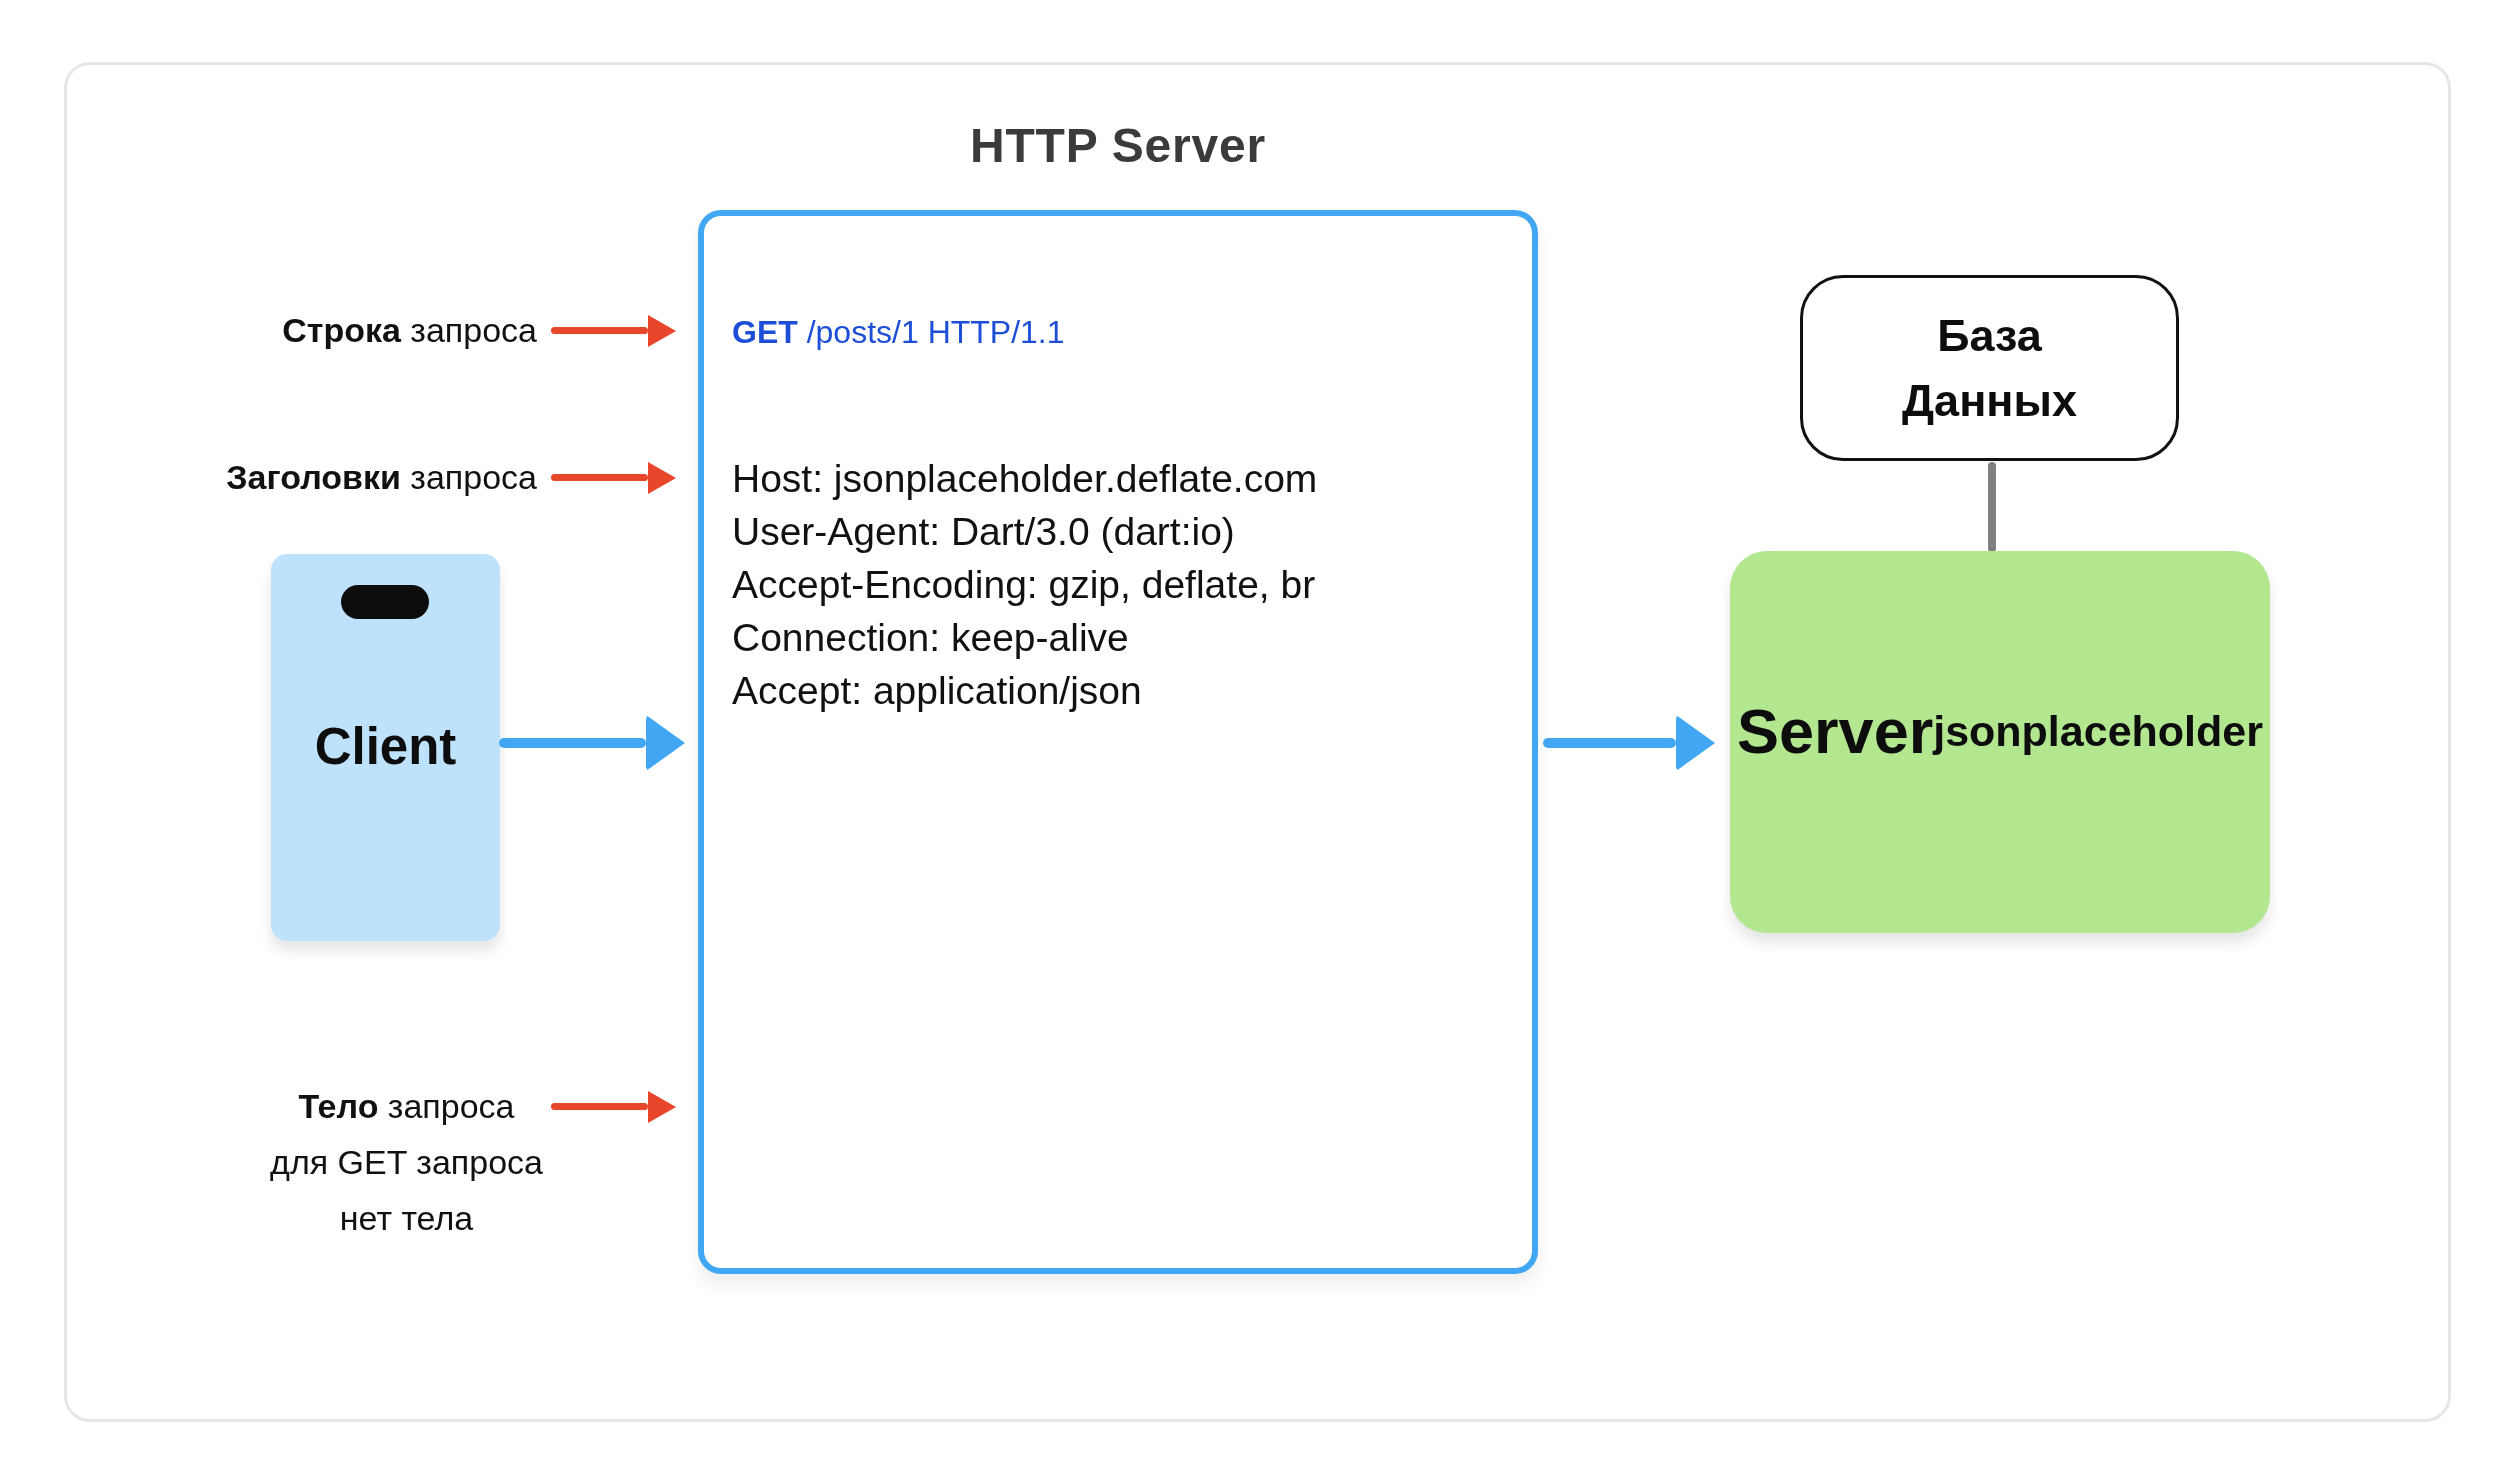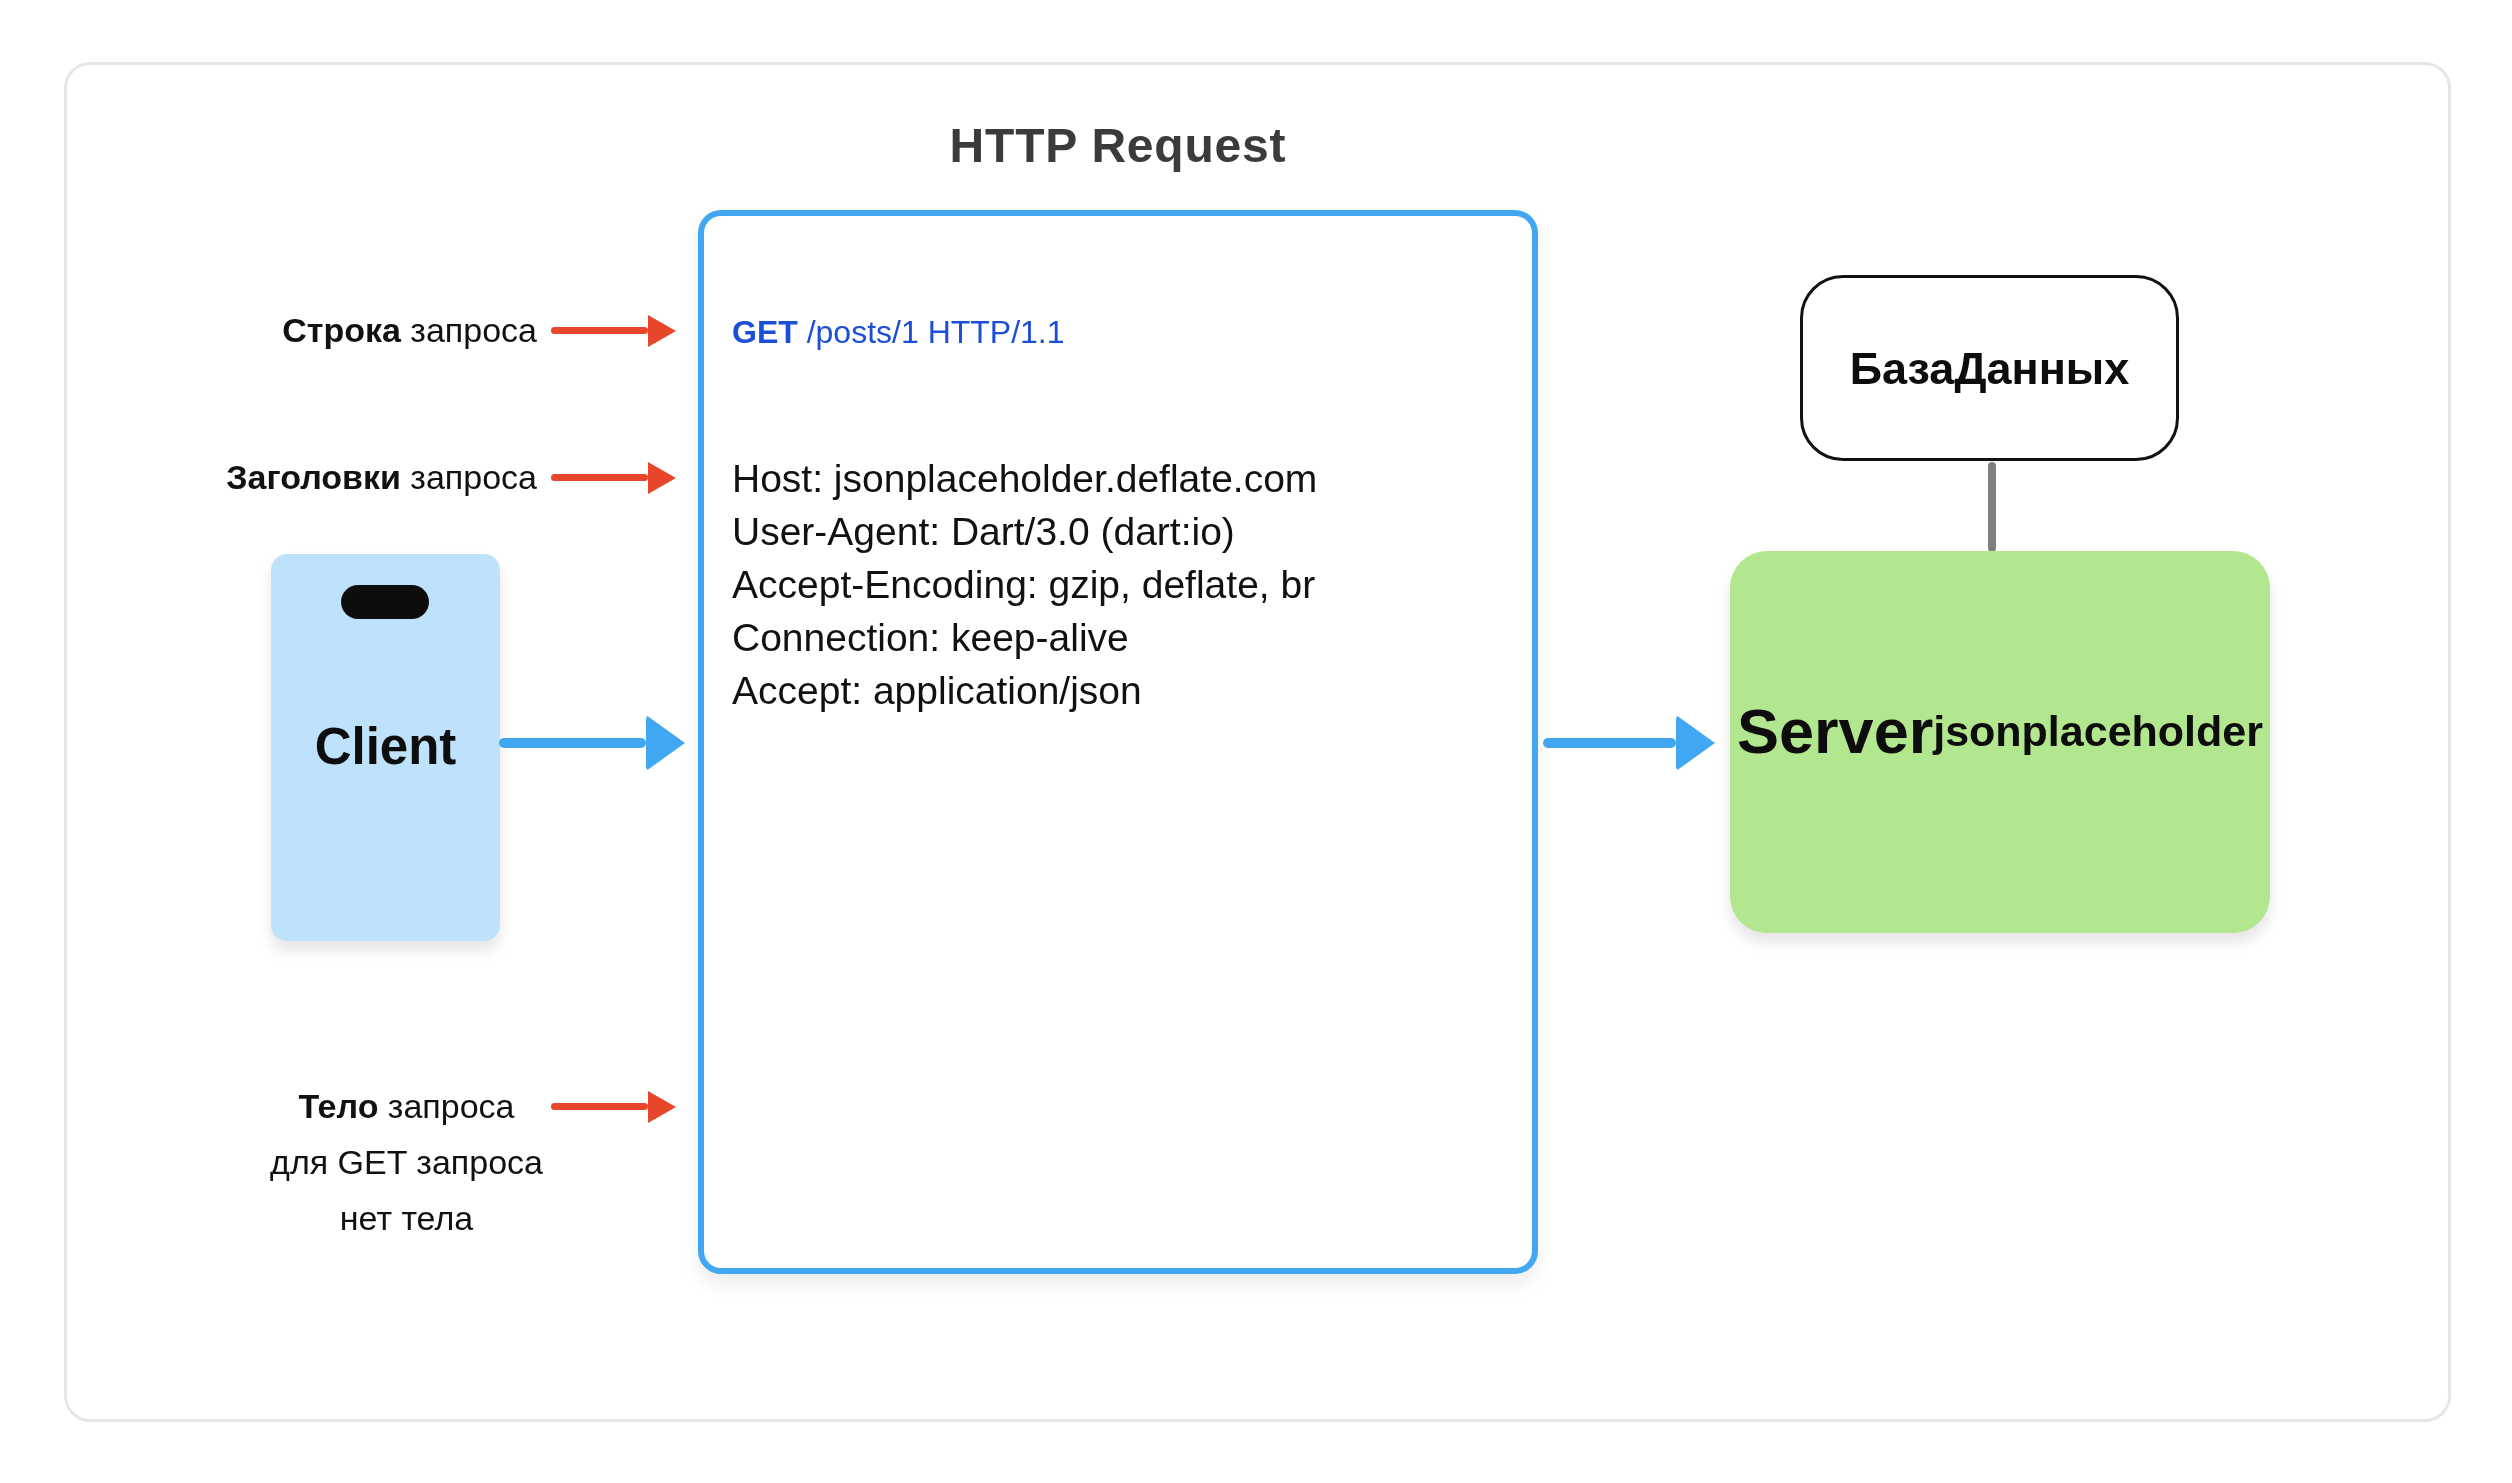--- a/index.html
+++ b/index.html
@@ -153,21 +153,21 @@
 
   
   .db-box {
     left: 1800px; top: 275px;
     width: 379px; height: 186px;
     background: #ffffff;
     border: 3.9px solid #111111;
     border-radius: 43px;
     box-sizing: border-box;
     display: flex;
-    flex-direction: row;
+    flex-direction: column;
     align-items: center;
     justify-content: center;
     font-size: 45px;
     font-weight: bold;
     line-height: 65px;
     color: #0d0d0d;
     text-align: center;
   }
 
   
@@ -205,21 +205,21 @@
     transform: translateY(-10.8px);
   }
 </style>
 </head>
 <body>
 
 <div id="stage">
 
   <div class="abs outer-card"></div>
 
-  <div class="abs diagram-title">HTTP Request</div>
+  <div class="abs diagram-title">HTTP Server</div>
 
   <div class="abs request-box">
     <div class="abs request-line">
       <span class="method">GET</span><span> /posts/1 HTTP/1.1</span>
     </div>
     <div class="abs request-headers">
       <div>Host: jsonplaceholder.deflate.com</div>
       <div>User-Agent: Dart/3.0 (dart:io)</div>
       <div>Accept-Encoding: gzip, deflate, br</div>
       <div>Connection: keep-alive</div>

